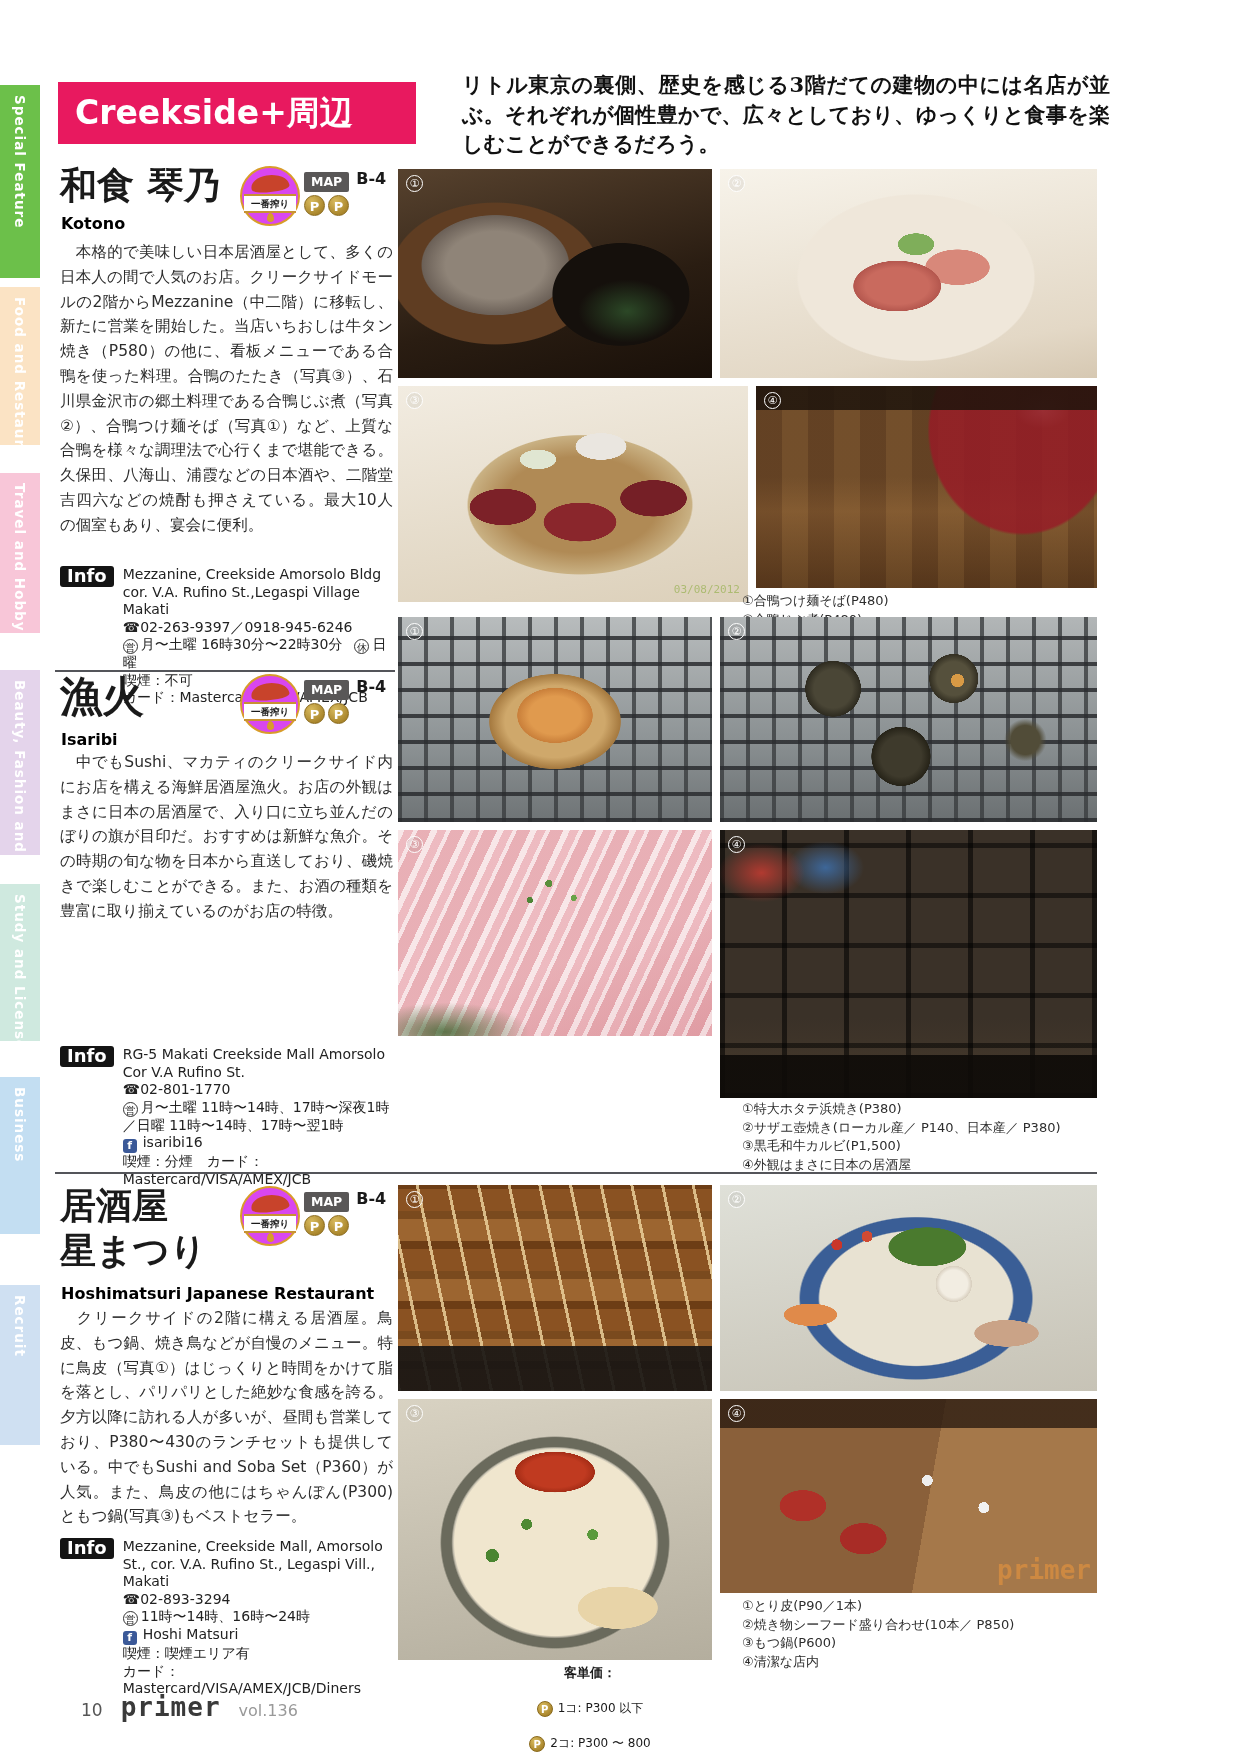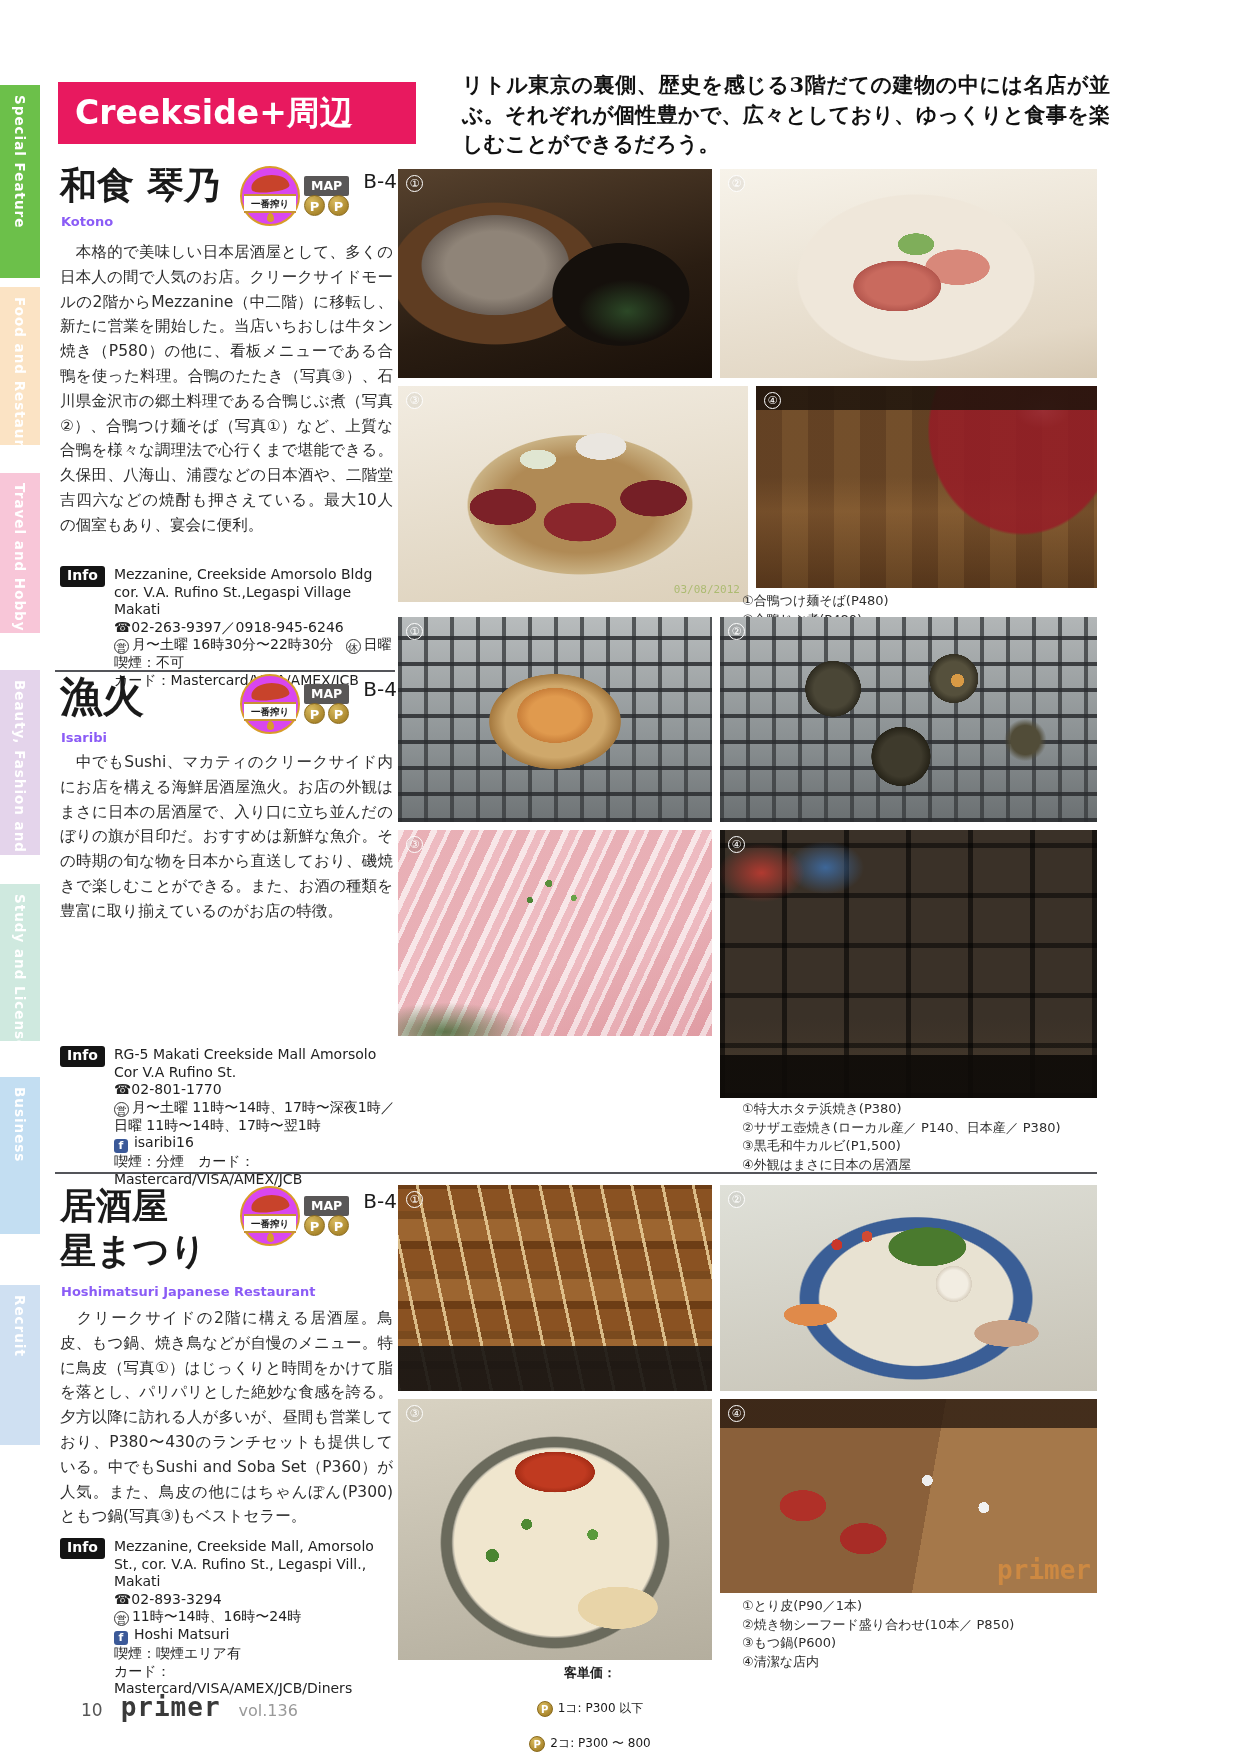--- a/index.html
+++ b/index.html
@@ -10,49 +10,49 @@
   .side-label{display:block;margin:10px auto 0;writing-mode:vertical-rl;text-orientation:mixed;
               color:#fff;font-size:13.5px;font-weight:bold;letter-spacing:1px;white-space:nowrap;}
   
   .hdr{position:absolute;left:58px;top:82px;width:358px;height:62px;background:#e8195f;
        color:#fff;font-weight:bold;font-size:33px;line-height:62px;padding-left:17px;box-sizing:border-box;}
   .intro{position:absolute;left:462px;top:70px;width:648px;
          font-family:"DejaVu Serif","Liberation Serif",serif;font-weight:bold;
          font-size:21px;line-height:29.5px;color:#111;text-align:justify;}
   
   .ttl{position:absolute;left:60px;font-weight:bold;color:#1a1a1a;line-height:1.1;text-align:center;}
-  .sub{position:absolute;left:61px;font-weight:bold;font-size:13px;color:#8b5cf6;}
+  .sub{position:absolute;left:61px;font-weight:bold;font-size:16px;color:#000000;}
   .body-txt{position:absolute;left:60px;width:333px;font-size:15.5px;line-height:24.8px;
             text-align:justify;color:#2d2d2d;}
   .hr{position:absolute;height:2px;background:#54555a;}
   
   .bdg{position:absolute;left:240px;width:155px;height:66px;}
   .beer{position:absolute;left:0;top:2px;width:56px;height:56px;border:2px solid #d89c2a;
         border-radius:50%;background:#d946ef;}
   .beer-horse{position:absolute;left:9px;top:7px;width:38px;height:17px;background:#c8432b;
               border-radius:55% 70% 40% 60%/80% 90% 30% 40%;transform:rotate(-8deg);}
   .beer-band{position:absolute;left:2px;right:2px;top:26px;height:15px;background:#fff;
              border-top:2px solid #c89232;border-bottom:2px solid #c89232;text-align:center;
              font-size:9.5px;font-weight:bold;color:#1a1a1a;line-height:15px;}
   .beer-drop{position:absolute;left:25px;bottom:2px;width:7px;height:9px;background:#d89c2a;
              border-radius:50% 50% 50% 50%/65% 65% 35% 35%;}
   .map-row{position:absolute;left:64px;top:5px;white-space:nowrap;}
   .map-badge{display:inline-block;background:#595757;color:#fff;font-weight:bold;font-size:12.5px;
              padding:2px 7px 3px;border-radius:2px;}
-  .map-ref{margin-left:14px;font-size:20px;font-weight:normal;color:#1a1a1a;vertical-align:2px;}
+  .map-ref{margin-left:7px;font-size:16px;font-weight:bold;color:#1a1a1a;vertical-align:2px;}
   .coins{position:absolute;left:64px;top:31px;}
   .coin{display:inline-block;width:21px;height:21px;border-radius:50%;
         background:radial-gradient(circle at 35% 30%,#d9bb5f,#a8842a 75%);
         border:1px solid #8a6a1c;color:#fff;font-weight:bold;font-size:13px;line-height:21px;
         text-align:center;margin-right:3px;box-sizing:border-box;}
   
   .info{position:absolute;left:60px;width:338px;display:flex;gap:9px;font-size:14px;
         line-height:17.5px;color:#222;}
   .info-badge{flex:0 0 auto;align-self:flex-start;background:#141414;color:#fff;font-weight:bold;
-              font-size:14px;padding:1px 7px 2px;border-radius:3px;}
+              font-size:18px;padding:1px 7px 2px;border-radius:3px;}
   .info-body{flex:1;}
   .circ{display:inline-block;width:15px;height:15px;border:1px solid #333;border-radius:50%;
         font-size:10px;line-height:15px;text-align:center;margin-right:3px;vertical-align:-2px;
         box-sizing:border-box;}
   .closed-gap{margin-left:12px;}
   .fb{display:inline-block;width:14px;height:14px;background:#3b5998;color:#fff;border-radius:3px;
       font-size:11px;line-height:14px;text-align:center;font-weight:bold;margin-right:6px;
       vertical-align:-2px;}
   
   .ph{position:absolute;overflow:hidden;background:#888;}

